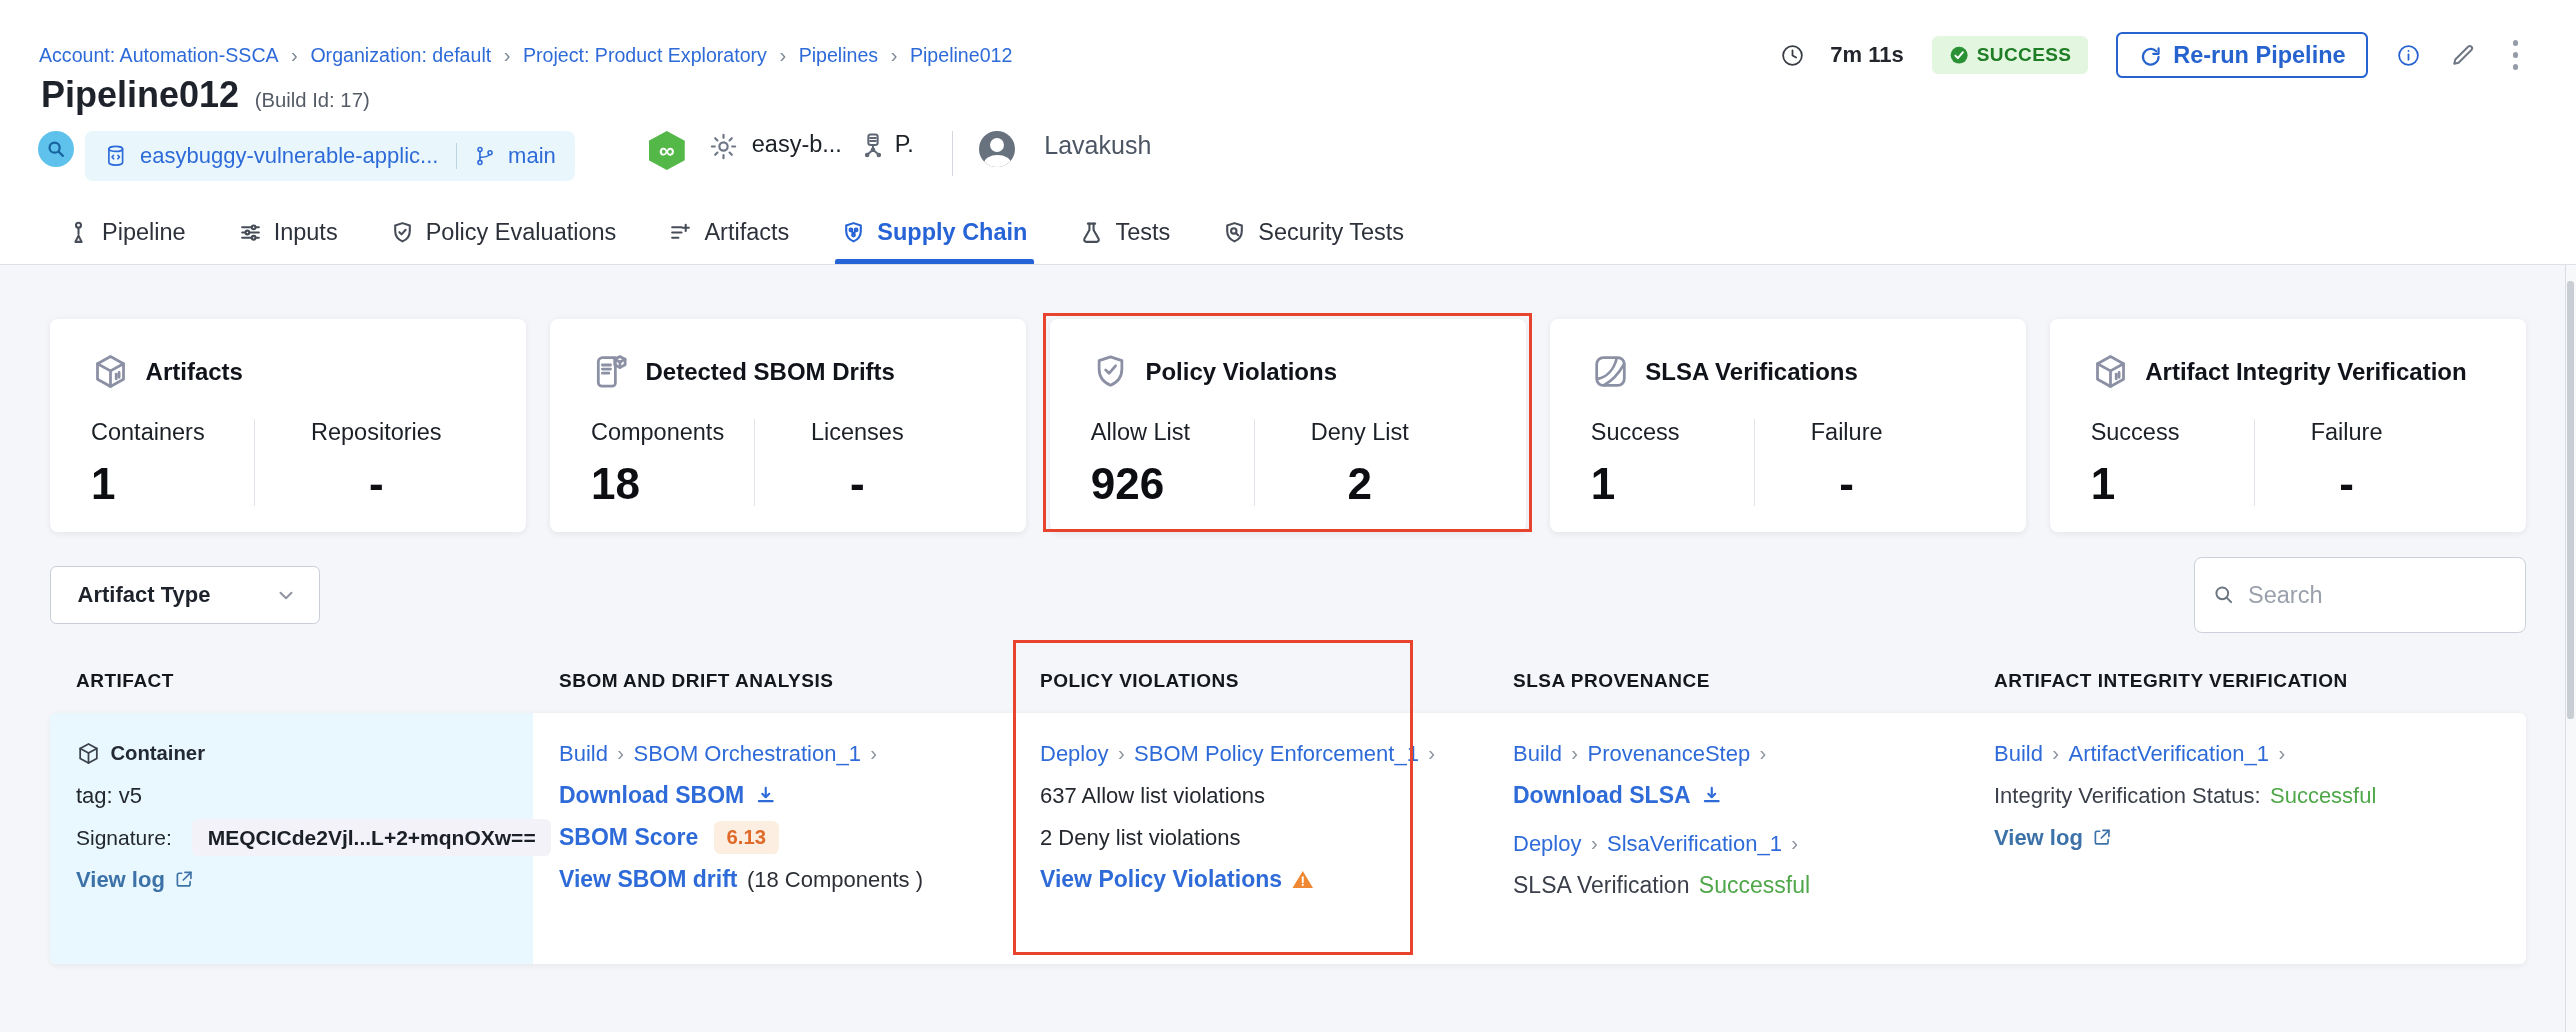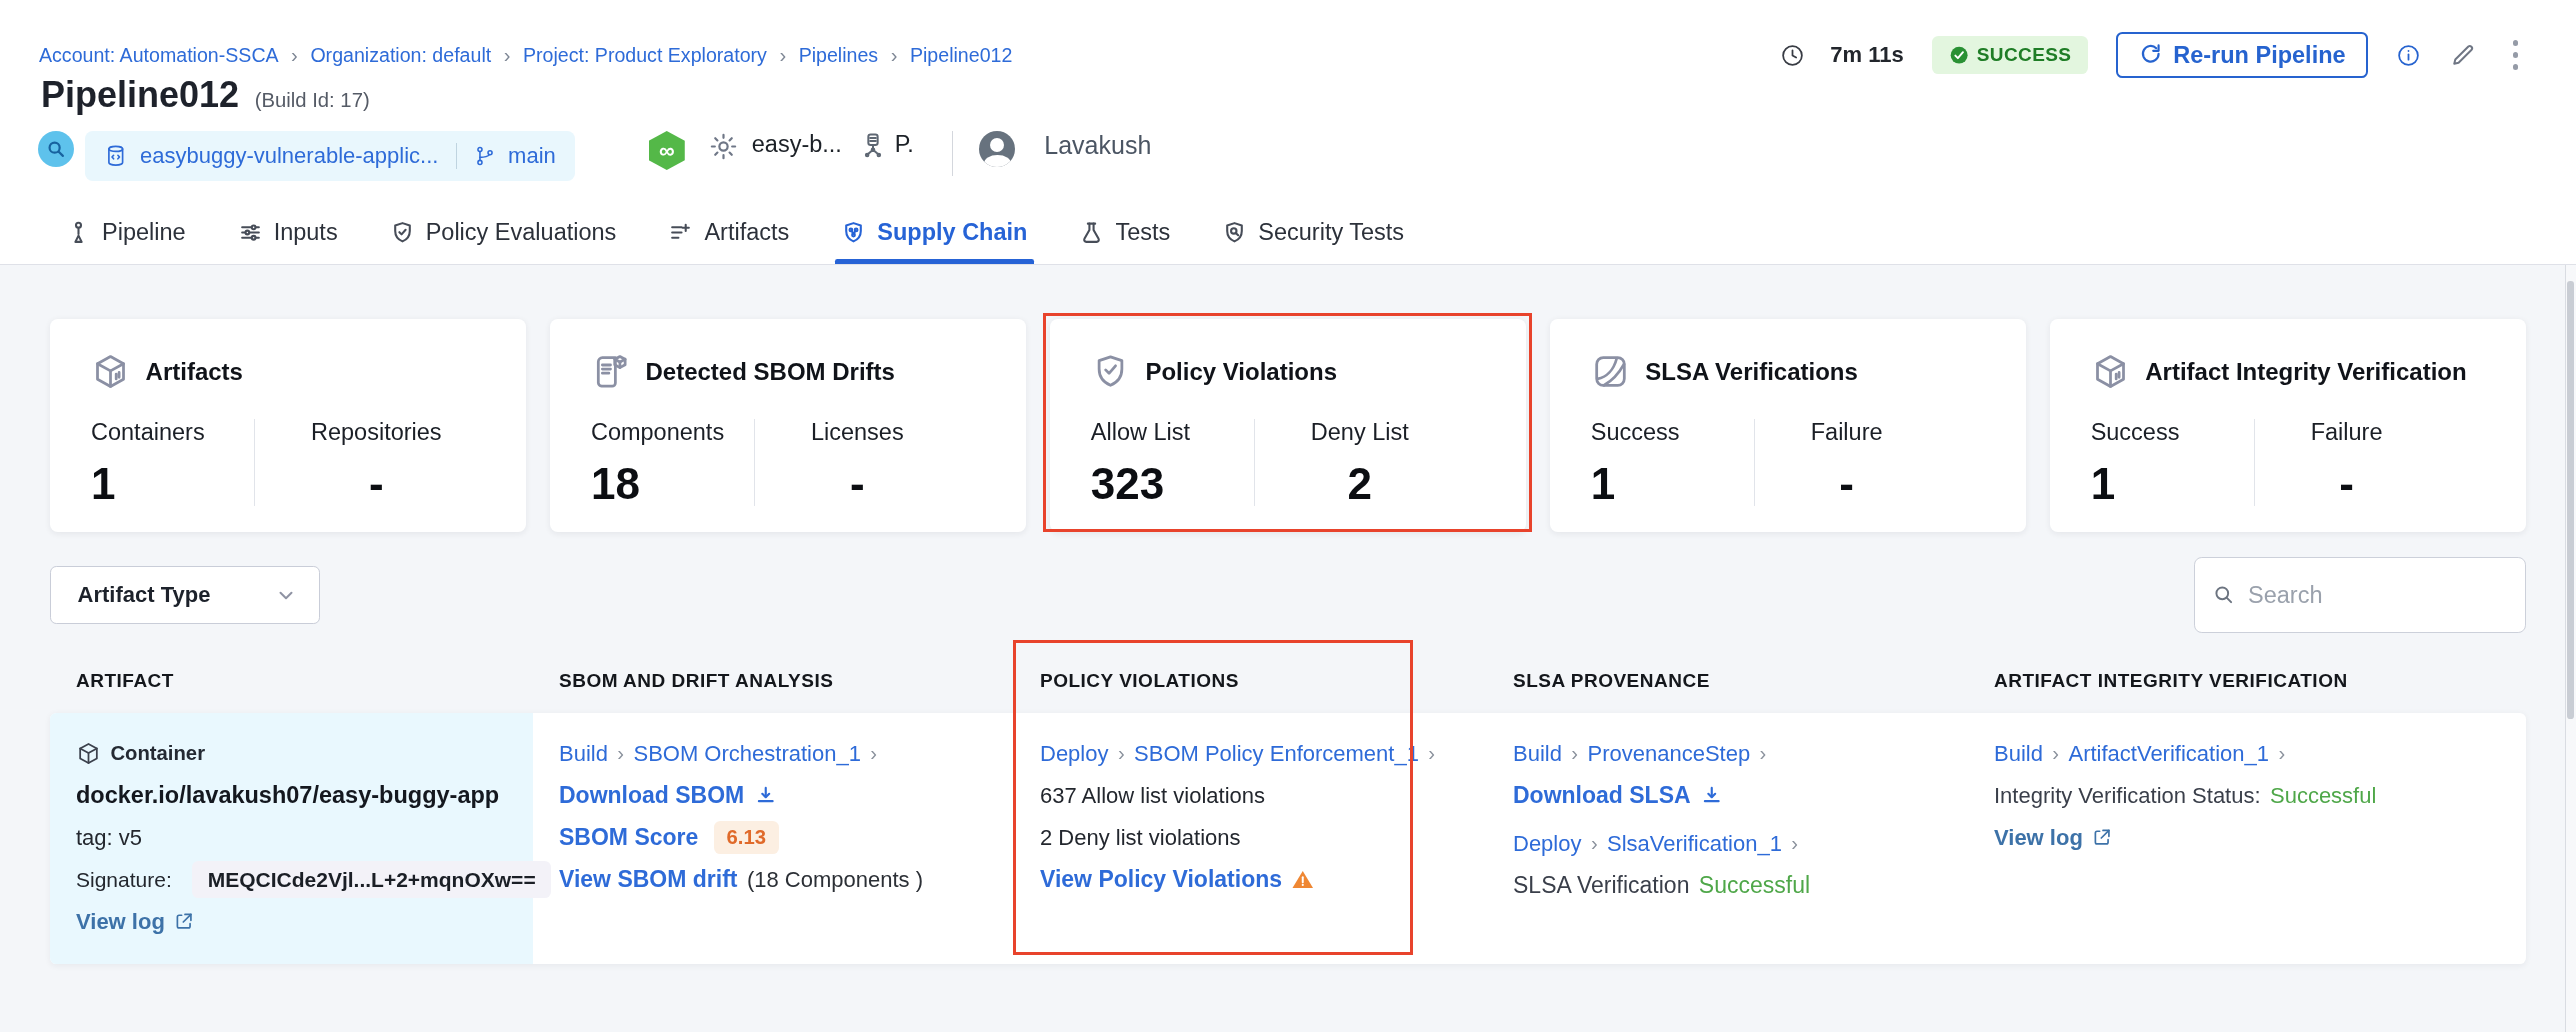--- a/index.html
+++ b/index.html
@@ -13,21 +13,21 @@
     display:flex; justify-content:space-between; align-items:center; }
   .breadcrumb { display:flex; align-items:center; gap:12.5px; font-size:19.6px; }
   .breadcrumb a { color:#2e6bd8; text-decoration:none; white-space:nowrap; cursor:pointer; }
   .bc-sep { color:#7d8694; font-size:20.3px; line-height:1; }
 
   .top-actions { display:flex; align-items:center; gap:28px; }
   .duration { display:flex; align-items:center; gap:25px; font-size:22px; font-weight:600; color:#22262c; }
   .badge-success { display:flex; align-items:center; gap:7.8px; background:#e3f6df;
     border-radius:6.3px; padding:7.8px 17px; font-size:19px; font-weight:700;
     letter-spacing:0.4px; color:#1f7d26; }
-  .btn-rerun { display:flex; align-items:flex-start; gap:11px; border:2.3px solid #2663cf;
+  .btn-rerun { display:flex; align-items:flex-end; gap:11px; border:2.3px solid #2663cf;
     border-radius:6.3px; padding:7.8px 20.3px; background:#fff; color:#2663cf;
     font-size:23.5px; font-weight:600; cursor:pointer; }
   .icon-btn { background:none; border:none; cursor:pointer; display:flex; align-items:center; }
   .kebab { display:flex; flex-direction:column; gap:6.3px; padding:3.1px 7.8px; }
   .kebab span { width:5.5px; height:5.5px; border-radius:50%; background:#959ba7; }
 
   .title-row { position:absolute; top:74px; left:41px; display:flex; align-items:baseline; gap:15.6px; }
   .pipe-title { font-size:36px; font-weight:700; color:#1e222b; }
   .build-id { font-size:20.3px; color:#555b66; }
 
@@ -387,21 +387,21 @@
             <svg class="svg" width="39" height="39" viewBox="0 0 24 24">
                 <path d="M12 3l7 2.3v5.2c0 4.8-2.9 8.3-7 10-4.1-1.7-7-5.2-7-10V5.3L12 3z"></path>
                 <path d="M9 11l2.1 2.1 4-4.6"></path>
               </svg>
           </span>
           <span class="card-title">Policy Violations</span>
         </div>
         <div class="card-stats">
           <div class="stat first">
             <div class="stat-label">Allow List</div>
-            <div class="stat-value">323</div>
+            <div class="stat-value">926</div>
           </div>
           <div class="stat second">
             <div class="stat-label">Deny List</div>
             <div class="stat-value">2</div>
           </div>
         </div>
       </div>
 
       <div class="card">
         <div class="card-head">
@@ -486,23 +486,20 @@
           <span style="display:flex;color:#3c424d">
             <svg class="svg" width="25" height="25" viewBox="0 0 24 24">
                 <path d="M12 2.8l8 4.4v9.6l-8 4.4-8-4.4V7.2l8-4.4z"></path>
                 <path d="M4 7.2l8 4.4 8-4.4"></path>
                 <path d="M12 11.6v9.6"></path>
               </svg>
           </span>
           <span class="type-label">Container</span>
         </div>
         <div class="line">
-            <span class="art-name">docker.io/lavakush07/easy-buggy-app</span>
-          </div>
-        <div class="line">
             <span>tag: v5</span>
           </div>
         <div class="line">
           <span style="font-size:21px">Signature:</span>
           <span class="sig-pill">MEQCICde2Vjl...L+2+mqnOXw==</span>
         </div>
         <div class="line">
           <a class="mlink">View log</a>
           <span style="display:flex;color:#3d72a8">
             <svg class="svg" width="20.3" height="20.3" viewBox="0 0 24 24" style="stroke-width:2">

